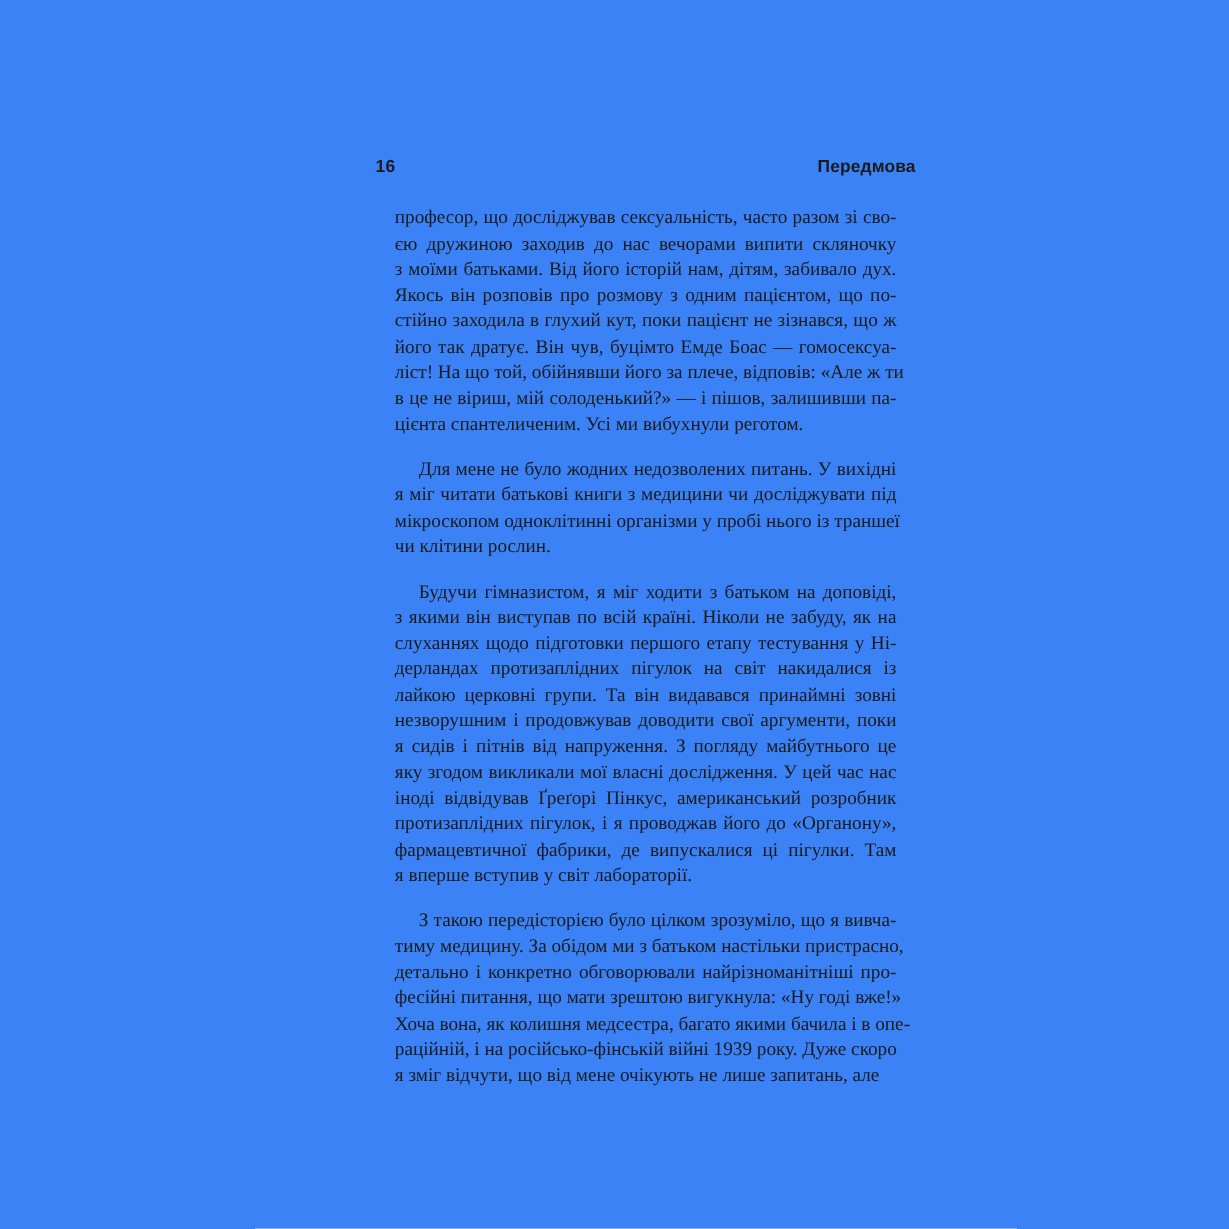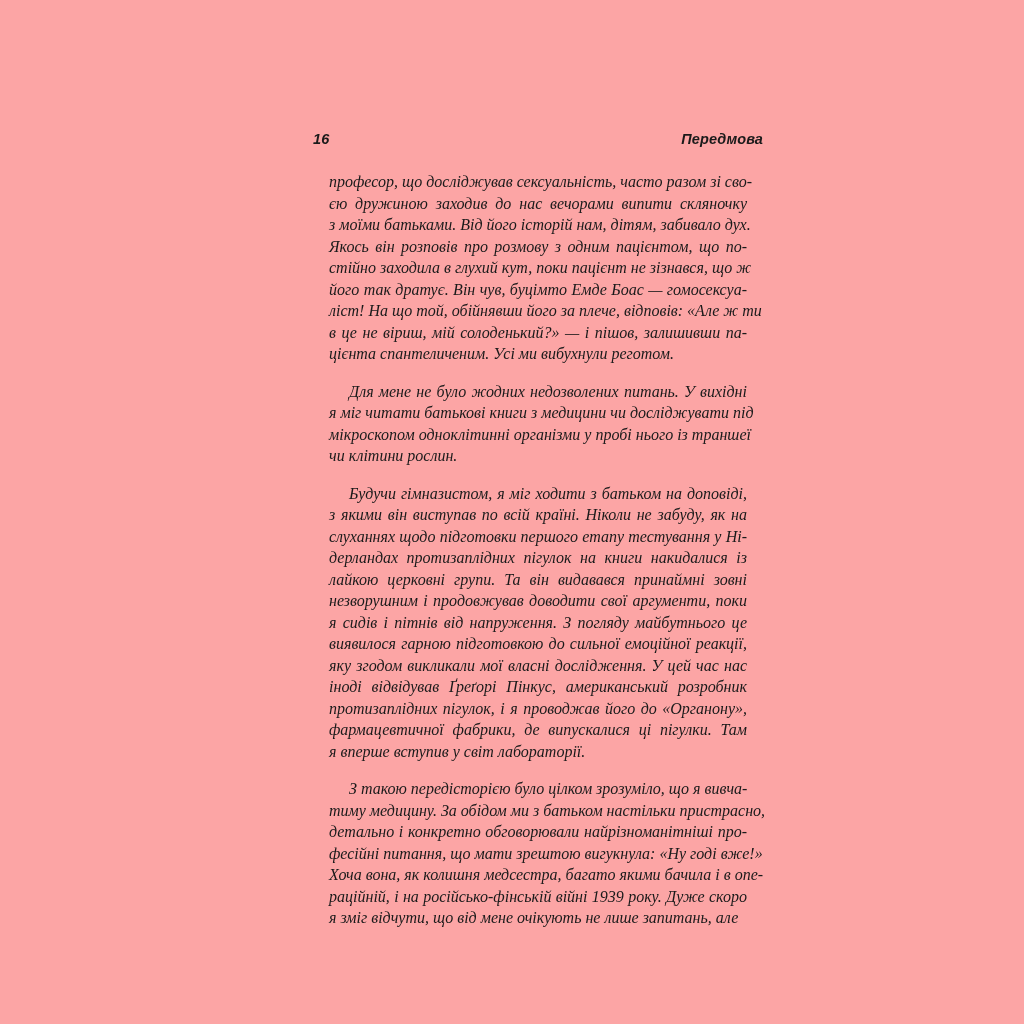--- a/index.html
+++ b/index.html
@@ -4,24 +4,23 @@
 <style>
   html, body {
     margin: 0;
     padding: 0;
     background: #ffffff;
   }
   .book-page {
     position: relative;
     width: 1024px;
     height: 1024px;
-    background: #fca5a5;
+    background: #3b82f6;
     font-family: "Liberation Serif", "DejaVu Serif", serif;
     color: #1a1a1a;
-    font-style: italic;
   }
   .content-column {
     position: absolute;
     left: 313px;
     top: 131px;
     width: 450px;
   }
   .page-header {
     display: flex;
     justify-content: space-between;
@@ -80,25 +79,24 @@
         <div class="paragraph">
           <div class="line indent">Для мене не було жодних недозволених питань. У вихідні</div>
           <div class="line">я міг читати батькові книги з медицини чи досліджувати під</div>
           <div class="line">мікроскопом одноклітинні організми у пробі нього із траншеї</div>
           <div class="line last">чи клітини рослин.</div>
         </div>
         <div class="paragraph">
           <div class="line indent">Будучи гімназистом, я міг ходити з батьком на доповіді,</div>
           <div class="line">з якими він виступав по всій країні. Ніколи не забуду, як на</div>
           <div class="line">слуханнях щодо підготовки першого етапу тестування у Ні-</div>
-          <div class="line">дерландах протизаплідних пігулок на книги накидалися із</div>
+          <div class="line">дерландах протизаплідних пігулок на світ накидалися із</div>
           <div class="line">лайкою церковні групи. Та він видавався принаймні зовні</div>
           <div class="line">незворушним і продовжував доводити свої аргументи, поки</div>
           <div class="line">я сидів і пітнів від напруження. З погляду майбутнього це</div>
-          <div class="line">виявилося гарною підготовкою до сильної емоційної реакції,</div>
           <div class="line">яку згодом викликали мої власні дослідження. У цей час нас</div>
           <div class="line">іноді відвідував Ґреґорі Пінкус, американський розробник</div>
           <div class="line">протизаплідних пігулок, і я проводжав його до «Органону»,</div>
           <div class="line">фармацевтичної фабрики, де випускалися ці пігулки. Там</div>
           <div class="line last">я вперше вступив у світ лабораторії.</div>
         </div>
         <div class="paragraph">
           <div class="line indent">З такою передісторією було цілком зрозуміло, що я вивча-</div>
           <div class="line">тиму медицину. За обідом ми з батьком настільки пристрасно,</div>
           <div class="line">детально і конкретно обговорювали найрізноманітніші про-</div>

